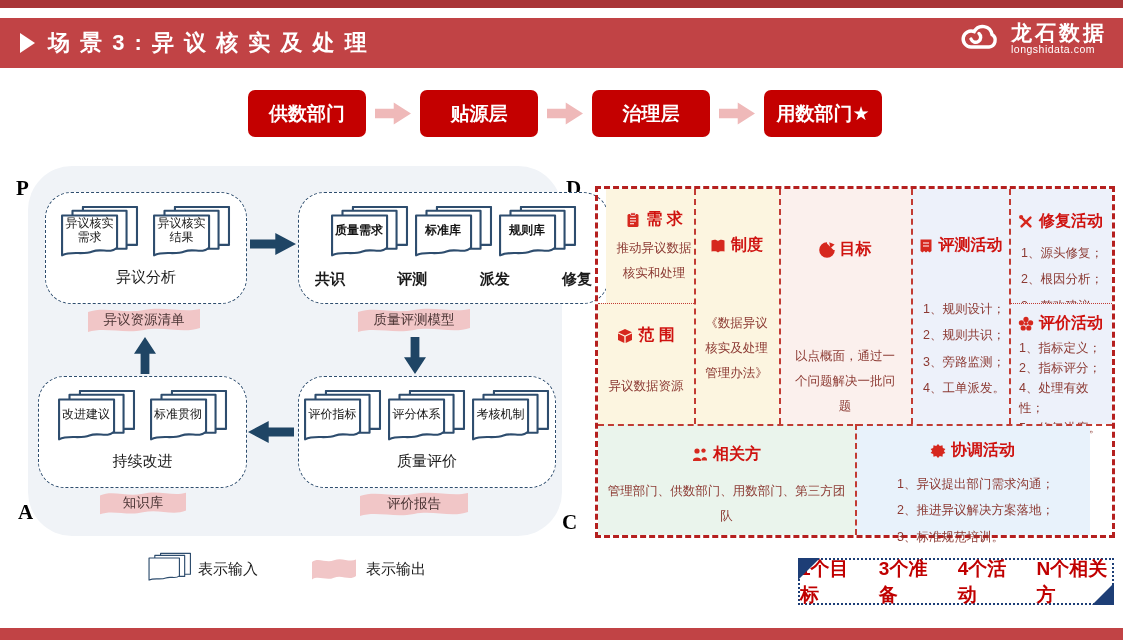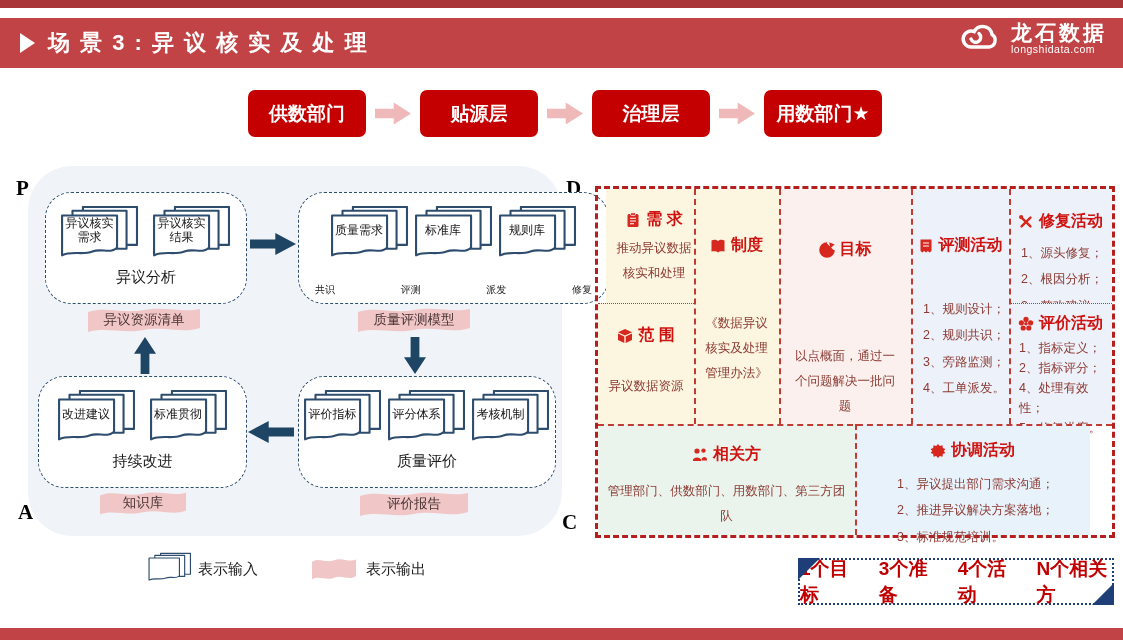--- a/index.html
+++ b/index.html
@@ -33,21 +33,21 @@
   .dbox{position:absolute;box-sizing:border-box;background:#fff;border:1.6px dashed #2e4d6e;border-radius:26px;
         display:flex;flex-direction:column;align-items:center;padding:13px 0 8px;}
   .docs-row{display:flex;align-items:flex-start;}
   .doc{position:relative;width:80px;height:55px;flex:0 0 auto;}
   .doc svg{display:block;}
   .pg{fill:#fff;stroke:#2e4d6e;stroke-width:2.2;stroke-linejoin:round;}
   .doc-label{position:absolute;left:1px;top:9px;width:57px;height:32px;display:flex;align-items:center;
         justify-content:center;text-align:center;font-size:12px;line-height:1.15;color:#141414;}
   .box-label{margin-top:7px;font-size:15px;color:#1b1b1b;}
   .steps-row{width:100%;box-sizing:border-box;display:flex;justify-content:space-between;
-        padding:0 16px;margin-top:22px;font-size:10px;color:#1b1b1b;}
+        padding:0 16px;margin-top:9px;font-size:15px;color:#1b1b1b;}
   .banner{position:absolute;display:flex;align-items:center;justify-content:center;}
   .banner svg{position:absolute;left:0;top:0;width:100%;height:100%;}
   .banner-fill{fill:#f1c6c7;}
   .banner-label{position:relative;font-size:13.5px;color:#4a3434;}
   .arr{background:#1f4565;}
   .arr-h{clip-path:polygon(0 30%,55% 30%,55% 0,100% 50%,55% 100%,55% 70%,0 70%);}
   .arr-v{clip-path:polygon(30% 0,70% 0,70% 55%,100% 55%,50% 100%,0 55%,30% 55%);}
   .flipx{transform:scaleX(-1);}
   .flipy{transform:scaleY(-1);}
   .legend-label{position:absolute;font-size:15px;color:#1b1b1b;}
@@ -135,21 +135,21 @@
           <rect class="pg" x="24" y="1" width="57" height="40"></rect>
           <rect class="pg" x="13" y="5" width="57" height="40"></rect>
           <path class="pg" d="M2 10 H60 V44 C52 51 44 44 34 48 C24 52 12 47 2 52 Z"></path>
         </svg>
         <div class="doc-label">异议核实结果</div>
       </div>
     </div>
     <div class="box-label">异议分析</div>
   </div>
 
-  <div class="dbox" style="left:298px;top:192px;width:311px;height:112px;">
+  <div class="dbox" style="left:298px;top:192px;width:311px;height:112px;font-weight:bold;">
     <div class="docs-row" style="gap:4px;">
       <div class="doc">
         <svg width="80" height="55" viewBox="0 0 84 58">
           <rect class="pg" x="24" y="1" width="57" height="40"></rect>
           <rect class="pg" x="13" y="5" width="57" height="40"></rect>
           <path class="pg" d="M2 10 H60 V44 C52 51 44 44 34 48 C24 52 12 47 2 52 Z"></path>
         </svg>
         <div class="doc-label">质量需求</div>
       </div>
       <div class="doc">

